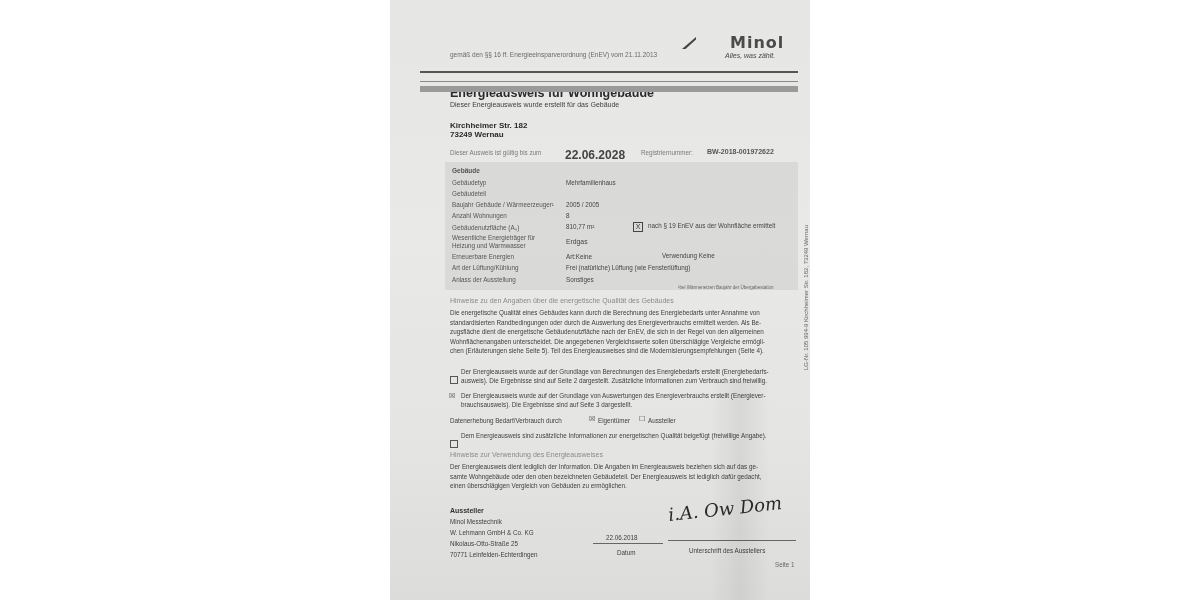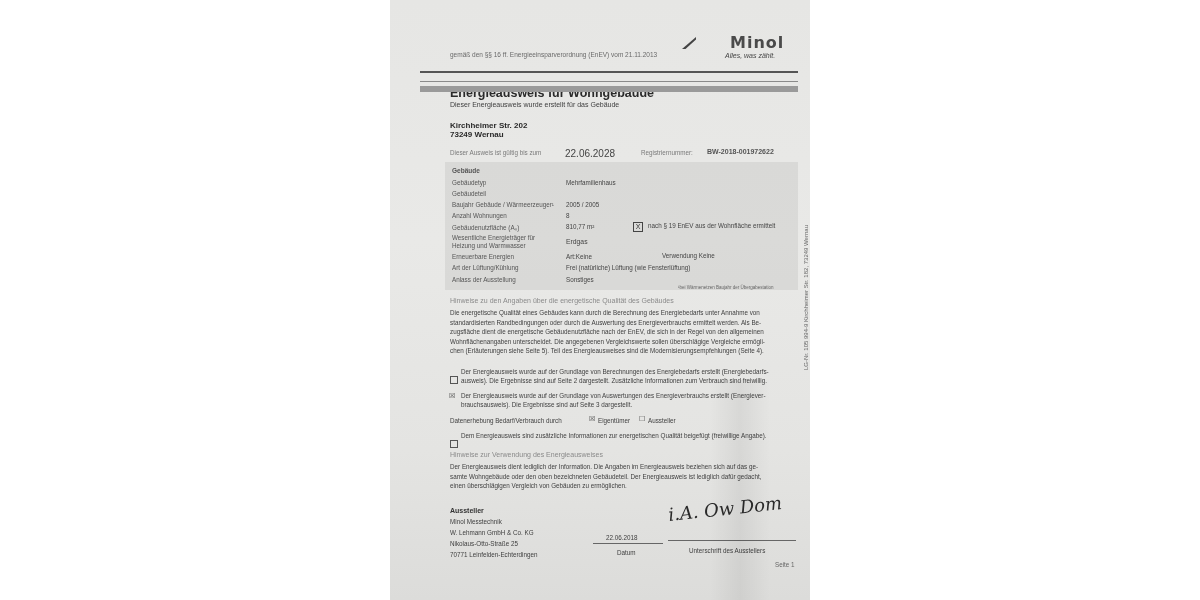--- a/index.html
+++ b/index.html
@@ -55,24 +55,24 @@
   <div class="abs logo">
     <span class="logo-mark"></span>
     <span class="logo-text">Minol</span>
   </div>
   <div class="abs slogan">Alles, was zählt.</div>
   <div class="abs rule1"></div>
   <div class="abs rule2"></div>
   <div class="abs rule3"></div>
 
   <div class="abs t7" style="left:60px;top:101px;">Dieser Energieausweis wurde erstellt für das Gebäude</div>
-  <div class="abs addr" style="left:60px;top:121px;">Kirchheimer Str. 202</div>
+  <div class="abs addr" style="left:60px;top:121px;">Kirchheimer Str. 182</div>
   <div class="abs addr" style="left:60px;top:130px;text-align:center;">73249 Wernau</div>
   <div class="abs t6 muted" style="left:60px;top:149px;">Dieser Ausweis ist gültig bis zum</div>
-  <div class="abs" style="left:175px;top:148px;font-size:10px;font-weight:normal;color:#444;">22.06.2028</div>
+  <div class="abs" style="left:175px;top:148px;font-size:12px;font-weight:bold;color:#444;">22.06.2028</div>
   <div class="abs t6 muted" style="left:251px;top:149px;">Registriernummer:</div>
   <div class="abs" style="left:317px;top:148px;font-size:7px;font-weight:bold;color:#555;">BW-2018-001972622</div>
 
   <div class="abs table-bg"></div>
   <div class="abs" style="left:62px;top:167px;font-size:6.5px;font-weight:bold;color:#555;">Gebäude</div>
 
   <div class="abs row-label" style="left:62px;top:179px;">Gebäudetyp</div>
   <div class="abs row-val" style="left:176px;top:179px;">Mehrfamilienhaus</div>
 
   <div class="abs row-label" style="left:62px;top:190px;">Gebäudeteil</div>

